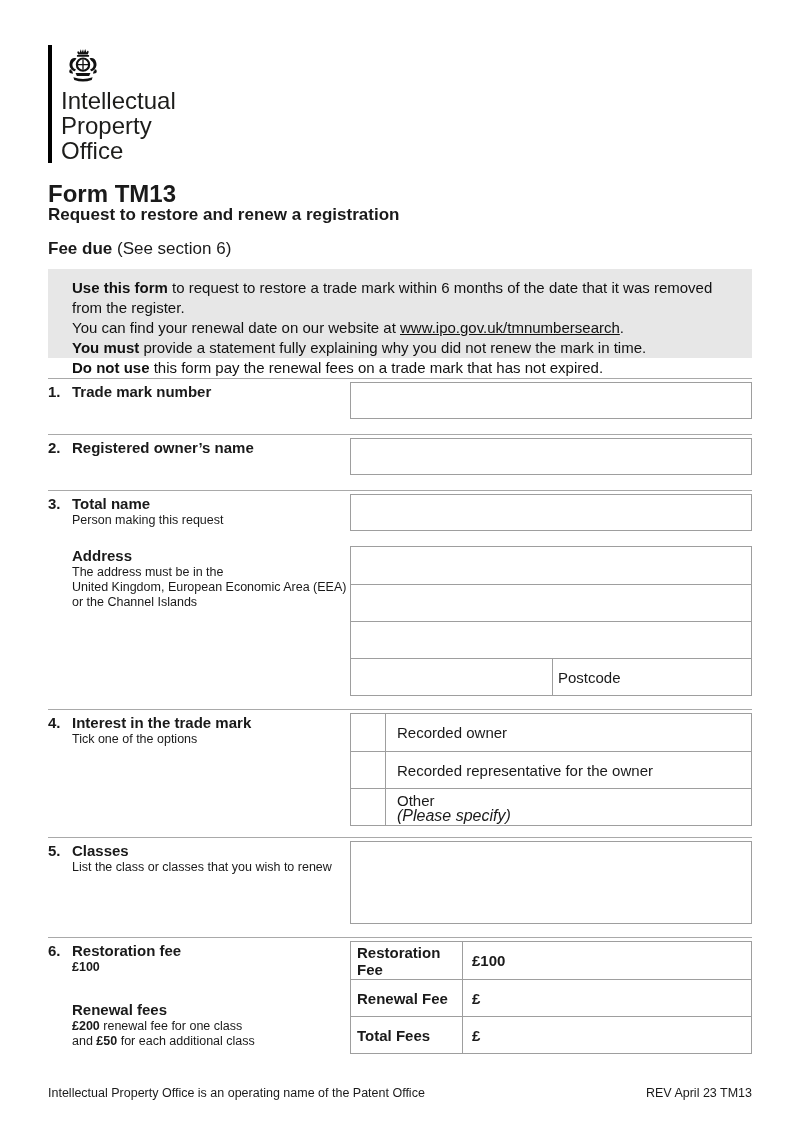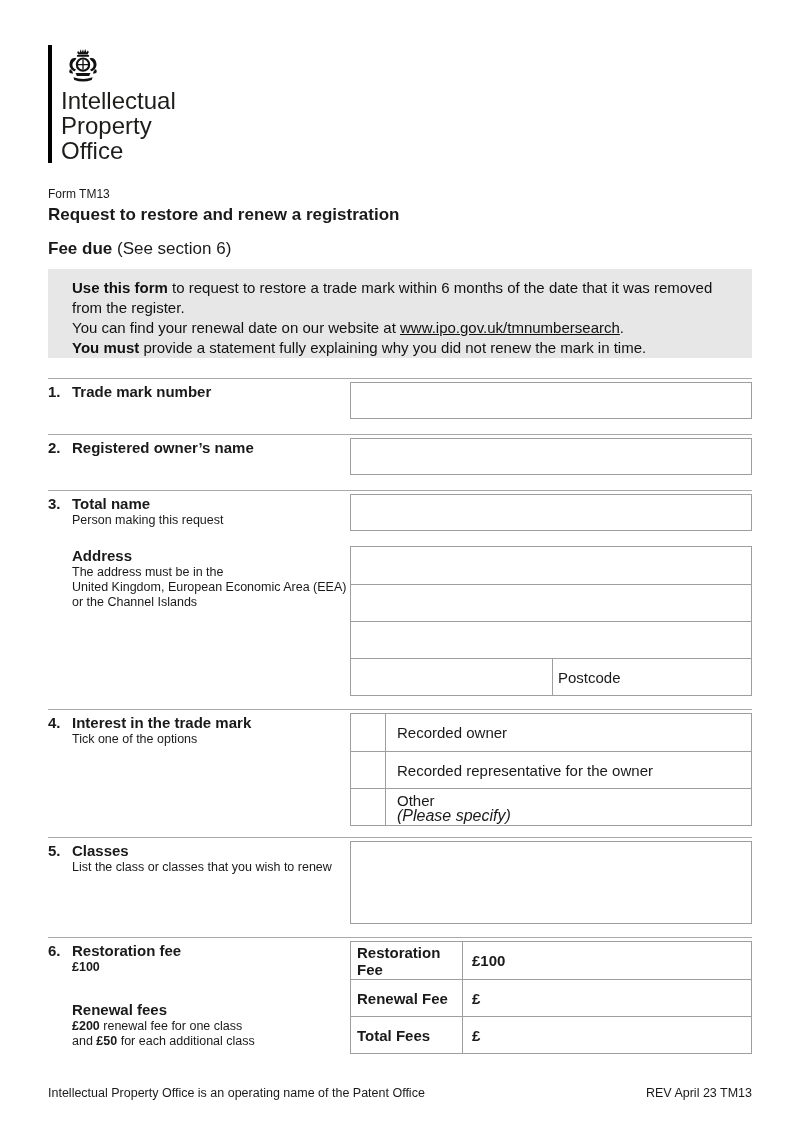--- a/index.html
+++ b/index.html
@@ -14,21 +14,21 @@
   .page { padding:45px 48px 0 48px; }
 
   
   .logo { display:flex; height:118px; margin-bottom:20px; }
   .logo-bar { width:4px; background:#000; margin-right:9px; }
   .logo-content { display:flex; flex-direction:column; }
   .crest { margin:0 0 2px 0; }
   .logo-text div { font-size:24px; line-height:25px; color:#1d1d1b; font-weight:400; }
 
   
-  .form-title { font-size:12px; font-weight:normal; line-height:22px; }
+  .form-title { font-size:24px; font-weight:bold; line-height:22px; }
   .form-subtitle { font-size:17px; font-weight:bold; line-height:20px; }
   .fee-line { font-size:17px; line-height:20px; margin-top:14px; }
   .fee-line strong { font-weight:bold; }
 
   
   .info-box {
     margin-top:10px;
     background:#e7e7e7;
     padding:9px 20px 9px 24px;
     height:89px;
@@ -117,20 +117,21 @@
   </div>
 
   <h1 class="form-title">Form TM13</h1>
   <h2 class="form-subtitle">Request to restore and renew a registration</h2>
   <p class="fee-line"><strong>Fee due</strong><span> (See section 6)</span></p>
 
   <div class="info-box">
     <p><strong>Use this form</strong><span> to request to restore a trade mark within 6 months of the date that it was removed from the register.</span></p>
     <p><span>You can find your renewal date on our website at </span><span class="info-link">www.ipo.gov.uk/tmnumbersearch</span><span>.</span></p>
     <p><strong>You must</strong><span> provide a statement fully explaining why you did not renew the mark in time.</span></p>
+    <p><strong>Do not use</strong><span> this form pay the renewal fees on a trade mark that has not expired.</span></p>
   </div>
 
   <div class="sections">
 
     <div class="section sec-1">
       <div class="sec-left">
         <span class="sec-num">1.</span>
         <div>
           <div class="sec-label">Trade mark number</div>
         </div>

